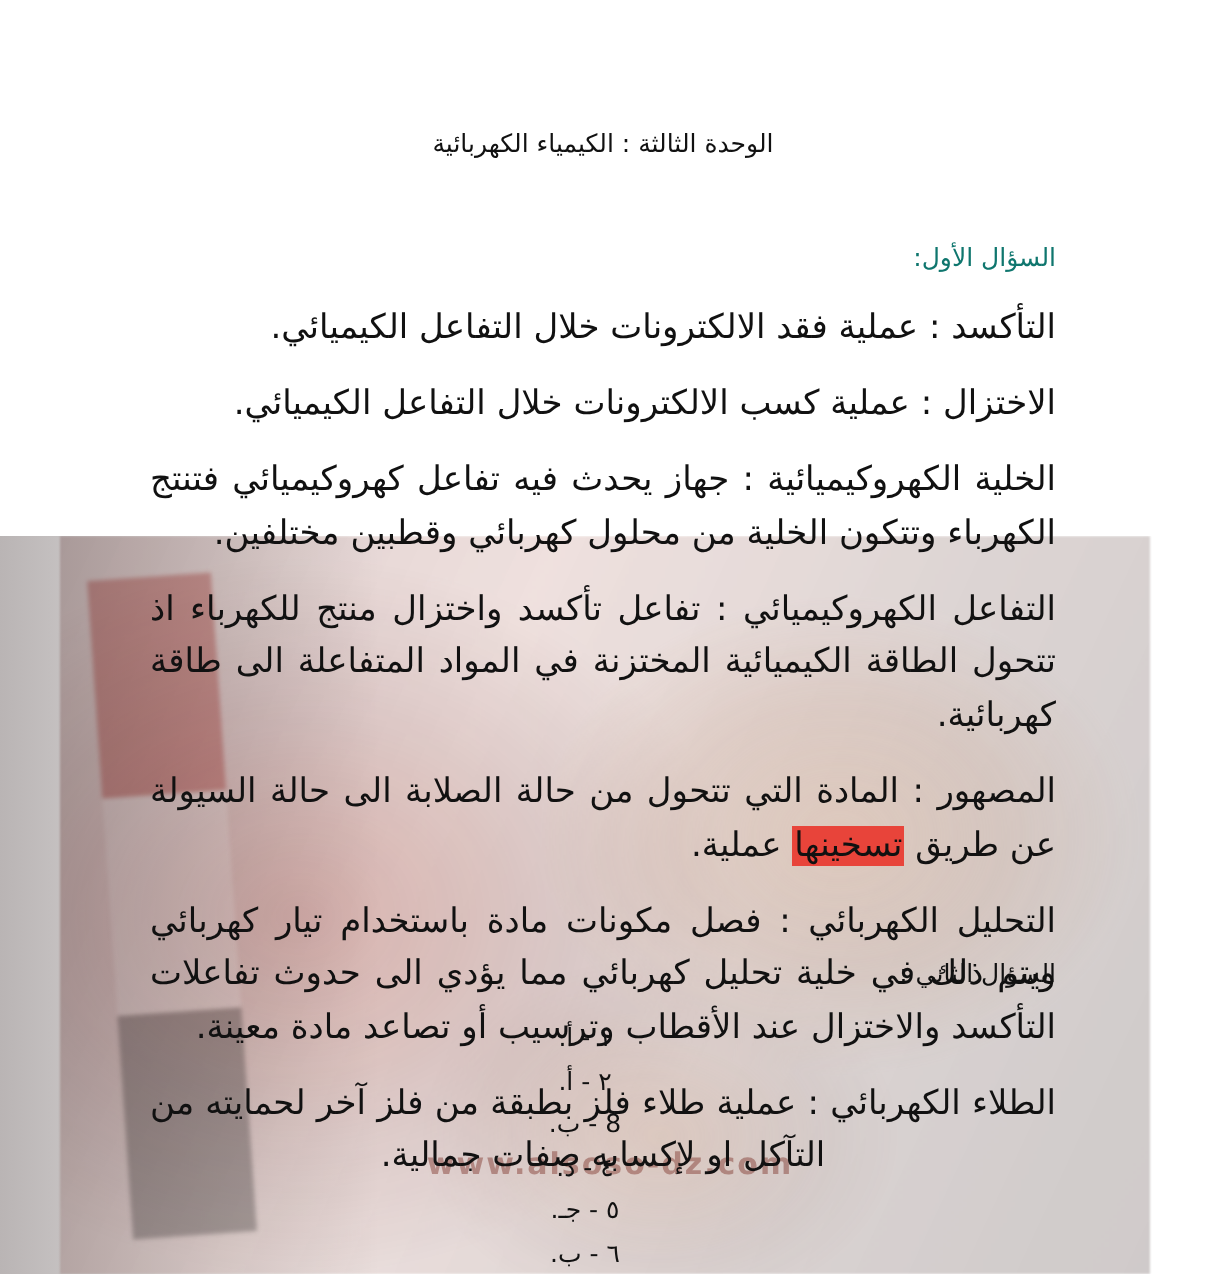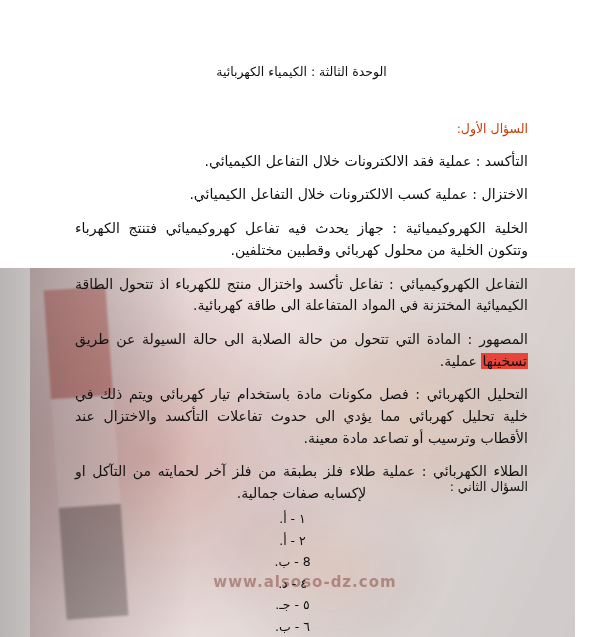--- a/index.html
+++ b/index.html
@@ -95,27 +95,27 @@
     font-family: "DejaVu Sans", "Liberation Sans", sans-serif;
   }
   .body-block {
     position: absolute;
     top: 120px;
     right: 75px;
     left: 75px;
   }
   .q-label {
     font-size: 12.5px;
-    color: #c2410c;
+    color: #0f766e;
     text-align: right;
     margin: 0 0 12px 0;
     line-height: 1.5;
   }
   .para {
-    font-size: 14px;
+    font-size: 17px;
     color: #111111;
     text-align: justify;
     text-align-last: right;
     margin: 0 0 12px 0;
     line-height: 1.55;
   }
   .para.last-center {
     text-align: justify;
     text-align-last: center;
   }

